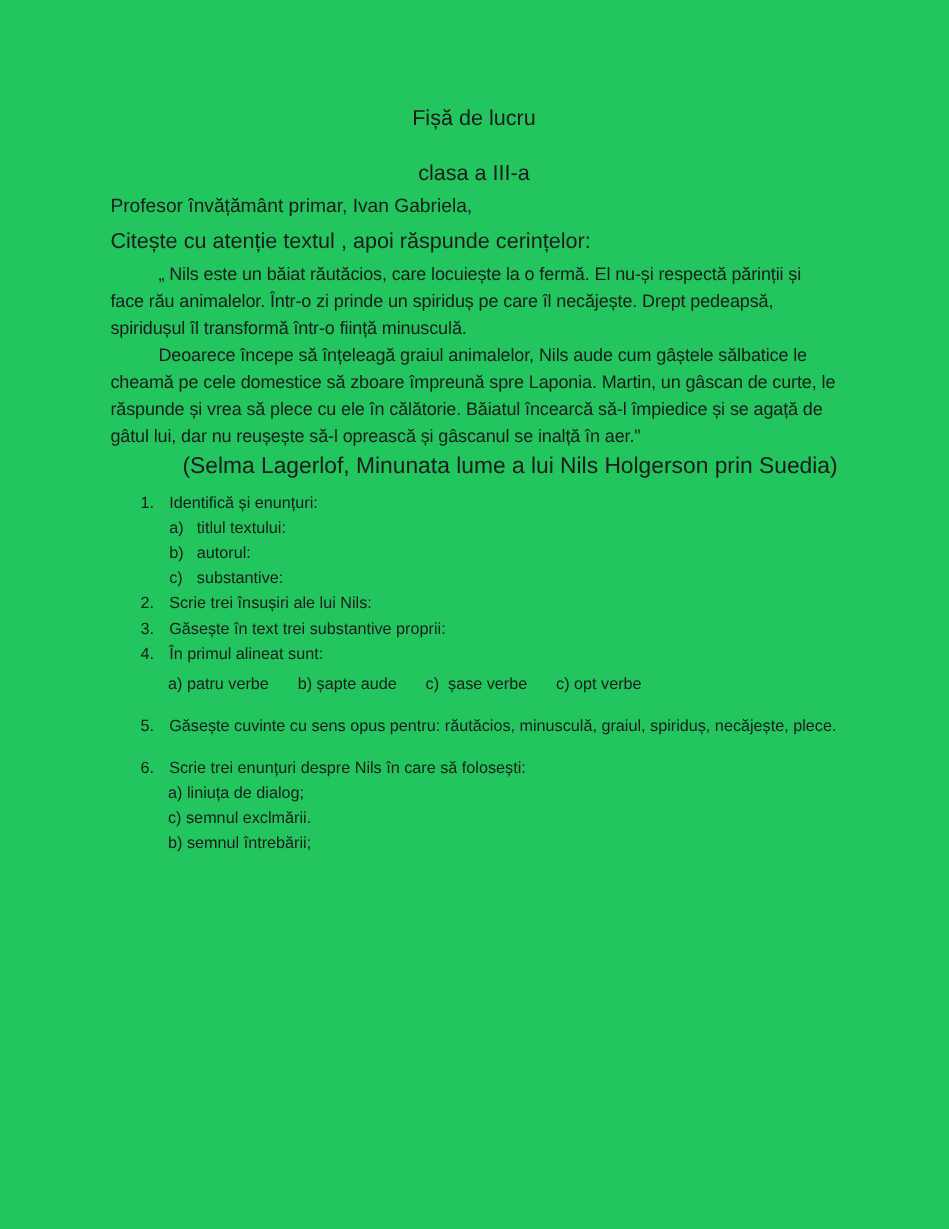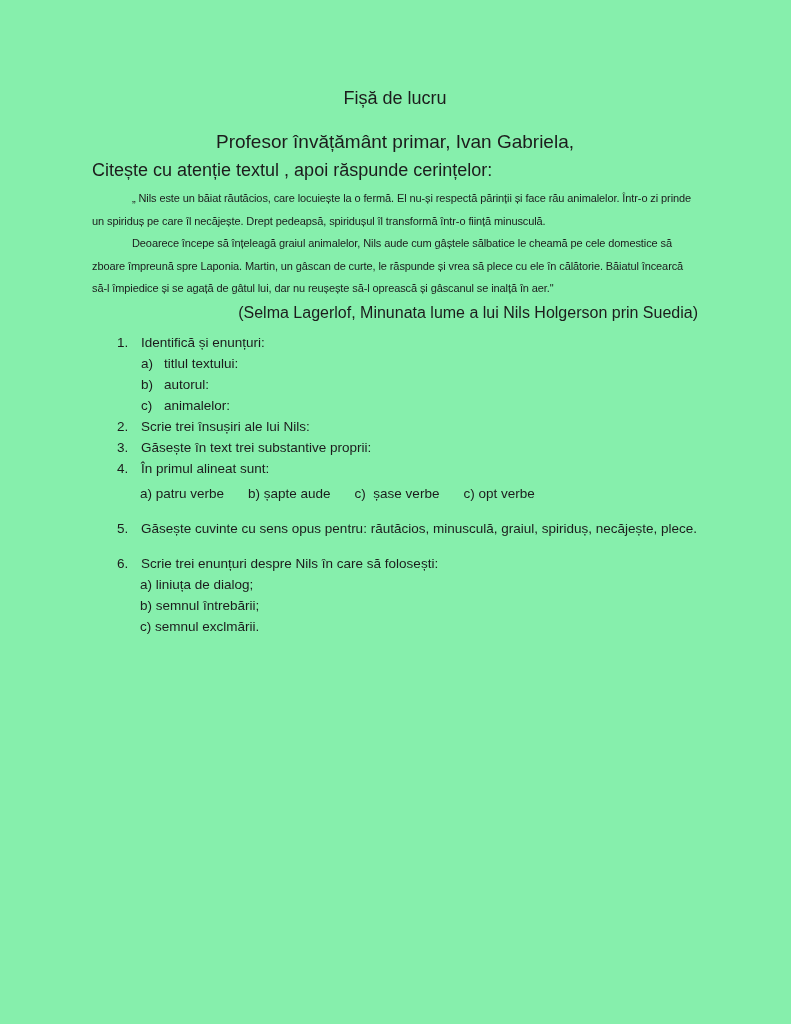--- a/index.html
+++ b/index.html
@@ -1,19 +1,19 @@
 <!DOCTYPE html>
 <html><head>
 <meta charset="utf-8">
 <style>
   html, body { margin: 0; padding: 0; background: #ffffff; }
   .page {
     width: 791px;
     height: 1024px;
-    background: #86efac;
+    background: #22c55e;
     box-sizing: border-box;
     padding: 86px 93px 0 92px;
     font-family: "Liberation Sans", "DejaVu Sans", sans-serif;
     color: #1c1c1c;
     overflow: hidden;
     position: relative;
   }
   .title {
     font-size: 18px;
     font-weight: 400;
@@ -22,39 +22,39 @@
     margin: 0 0 22px 0;
   }
   .subtitle {
     font-size: 18px;
     font-weight: 400;
     text-align: center;
     line-height: 24px;
     margin: 0 0 7px 0;
   }
   .byline {
-    font-size: 19px;
-    text-align: center;
+    font-size: 16px;
+    text-align: left;
     line-height: 20px;
     margin: 0 0 8px 0;
   }
   .intro {
     font-size: 18px;
     line-height: 20px;
     margin: 6px 0 7px 0;
   }
   .para {
-    font-size: 11px;
+    font-size: 15px;
     line-height: 22.5px;
     letter-spacing: -0.1px;
     text-indent: 40px;
     margin: 0;
   }
   .attribution {
-    font-size: 16px;
+    font-size: 19px;
     text-align: right;
     line-height: 20px;
     margin: 3px 0 9px 0;
   }
   .questions { margin-top: 9px; font-size: 13.5px; }
   .q-row {
     display: flex;
     margin-left: 25px;
     line-height: 21px;
   }
@@ -80,20 +80,21 @@
     line-height: 21px;
     white-space: pre-wrap;
   }
 </style>
 </head>
 <body>
 
 <div class="page">
 
   <div class="title">Fișă de lucru</div>
+  <div class="subtitle">clasa a III-a</div>
 
   <div class="byline">Profesor învățământ primar, Ivan Gabriela,</div>
 
   <div class="intro">Citește cu atenție textul , apoi răspunde cerințelor:</div>
 
   <p class="para">„ Nils este un băiat răutăcios, care locuiește la o fermă. El nu-și respectă părinții și face rău animalelor. Într-o zi prinde un spiriduș pe care îl necăjește. Drept pedeapsă, spiridușul îl transformă într-o ființă minusculă.</p>
   <p class="para">Deoarece începe să înțeleagă graiul animalelor, Nils aude cum gâștele sălbatice le cheamă pe cele domestice să zboare împreună spre Laponia. Martin, un gâscan de curte, le răspunde și vrea să plece cu ele în călătorie. Băiatul încearcă să-l împiedice și se agață de gâtul lui, dar nu reușește să-l oprească și gâscanul se inalță în aer."</p>
 
   <div class="attribution">(Selma Lagerlof, Minunata lume a lui Nils Holgerson prin Suedia)</div>
 
@@ -106,21 +107,21 @@
     <div class="sub-row">
       <span class="sub-letter">a)</span>
       <span class="sub-text">titlul textului:</span>
     </div>
     <div class="sub-row">
       <span class="sub-letter">b)</span>
       <span class="sub-text">autorul:</span>
     </div>
     <div class="sub-row">
       <span class="sub-letter">c)</span>
-      <span class="sub-text">animalelor:</span>
+      <span class="sub-text">substantive:</span>
     </div>
 
     <div class="q-row">
       <span class="q-num">2.</span>
       <span class="q-text">Scrie trei însușiri ale lui Nils:</span>
     </div>
 
     <div class="q-row">
       <span class="q-num">3.</span>
       <span class="q-text">Găsește în text trei substantive proprii:</span>
@@ -143,19 +144,19 @@
       <span class="q-text">Găsește cuvinte cu sens opus pentru: răutăcios, minusculă, graiul, spiriduș, necăjește, plece.</span>
     </div>
 
     <div class="q-row spaced">
       <span class="q-num">6.</span>
       <span class="q-text">Scrie trei enunțuri despre Nils în care să folosești:</span>
     </div>
 
     <div class="answer-line"><span>a)</span> <span>liniuța de dialog;</span></div>
 
+    <div class="answer-line"><span>c)</span> <span>semnul exclmării.</span></div>
+
     <div class="answer-line"><span>b)</span> <span>semnul întrebării;</span></div>
-
-    <div class="answer-line"><span>c)</span> <span>semnul exclmării.</span></div>
 
   </div>
 
 </div>
 
 </body></html>

